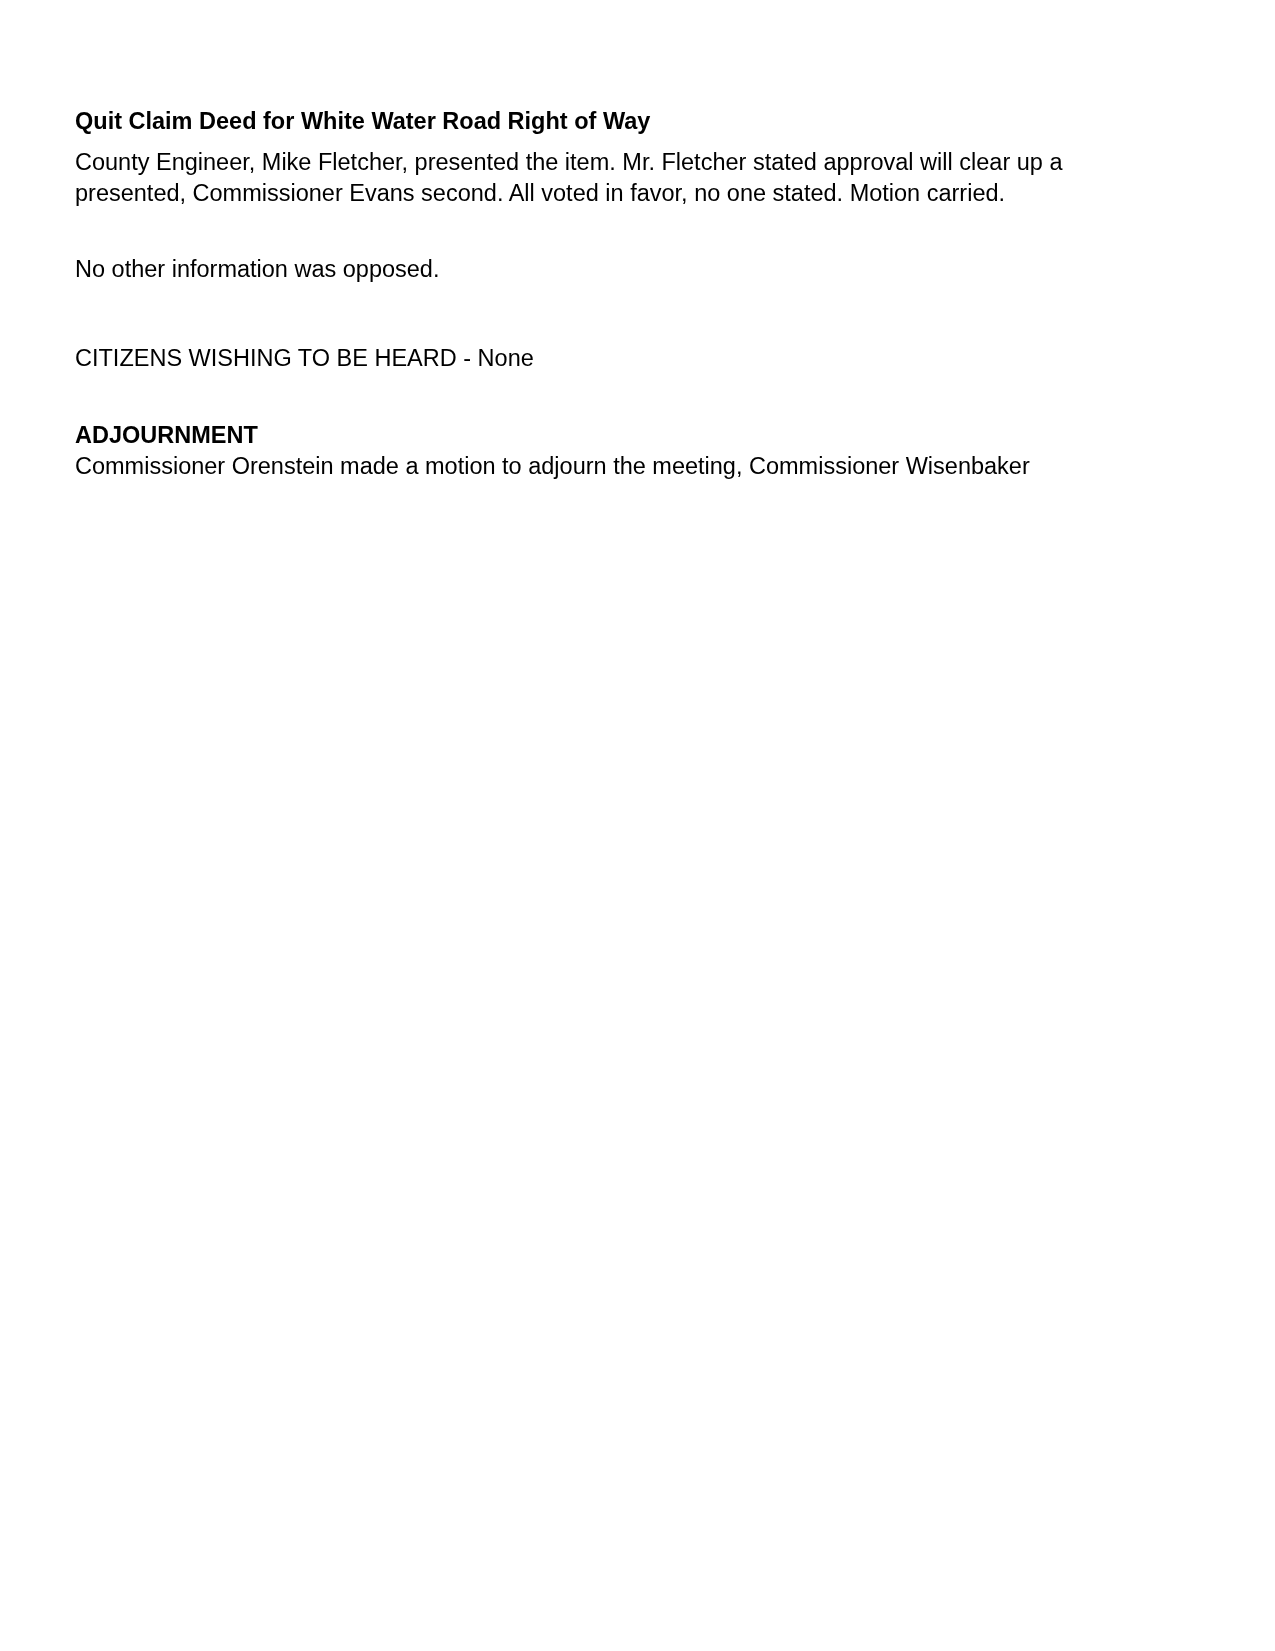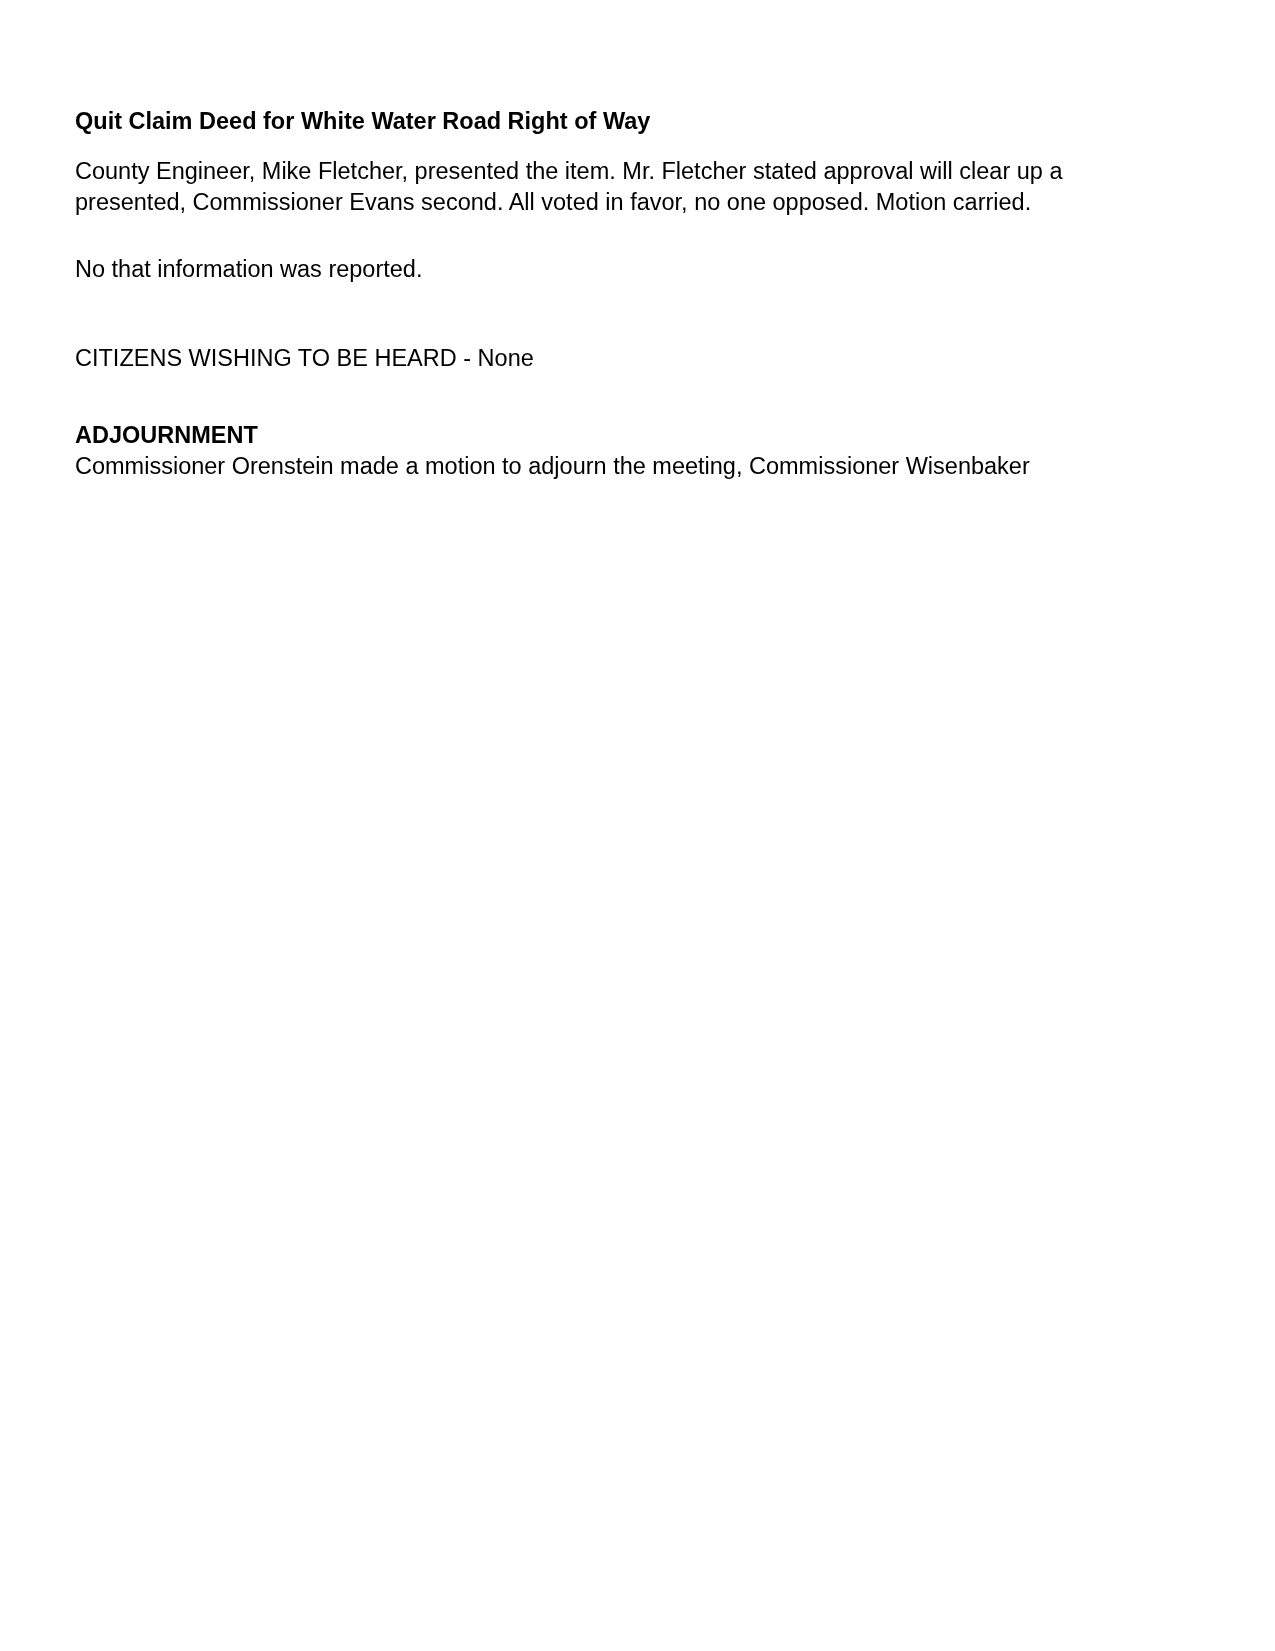--- a/index.html
+++ b/index.html
@@ -39,26 +39,26 @@
     .inline-bold { font-weight: normal; }
     .inline-normal { font-weight: normal; margin-top: 23px; }
   </style>
 </head>
 <body>
 
 <div class="page">
 
   <div class="blk" style="top:106px;">
     <span class="line heading">Quit Claim Deed for White Water Road Right of Way</span>
-    <span class="line" style="margin-top:19px;">County Engineer, Mike Fletcher, presented the item.  Mr. Fletcher stated approval will clear up a</span>
-    <span class="line">presented, Commissioner Evans second.  All voted in favor, no one opposed.  Motion carried.</span>
+    <span class="line" style="margin-top:10px;">County Engineer, Mike Fletcher, presented the item.  Mr. Fletcher stated approval will clear up a</span>
+    <span class="line">presented, Commissioner Evans second.  All voted in favor, no one stated.  Motion carried.</span>
   </div>
 
   <div class="blk" style="top:254px;">
-    <span class="line">No that information was reported.</span>
+    <span class="line">No other information was opposed.</span>
   </div>
 
   <div class="blk" style="top:343px;">
     <span class="line">
       <span class="inline-bold">CITIZENS WISHING TO BE HEARD - </span><span class="inline-normal">None</span>
     </span>
   </div>
 
   <div class="blk" style="top:404px;margin-top:16px;">
     <span class="line heading">ADJOURNMENT</span>

